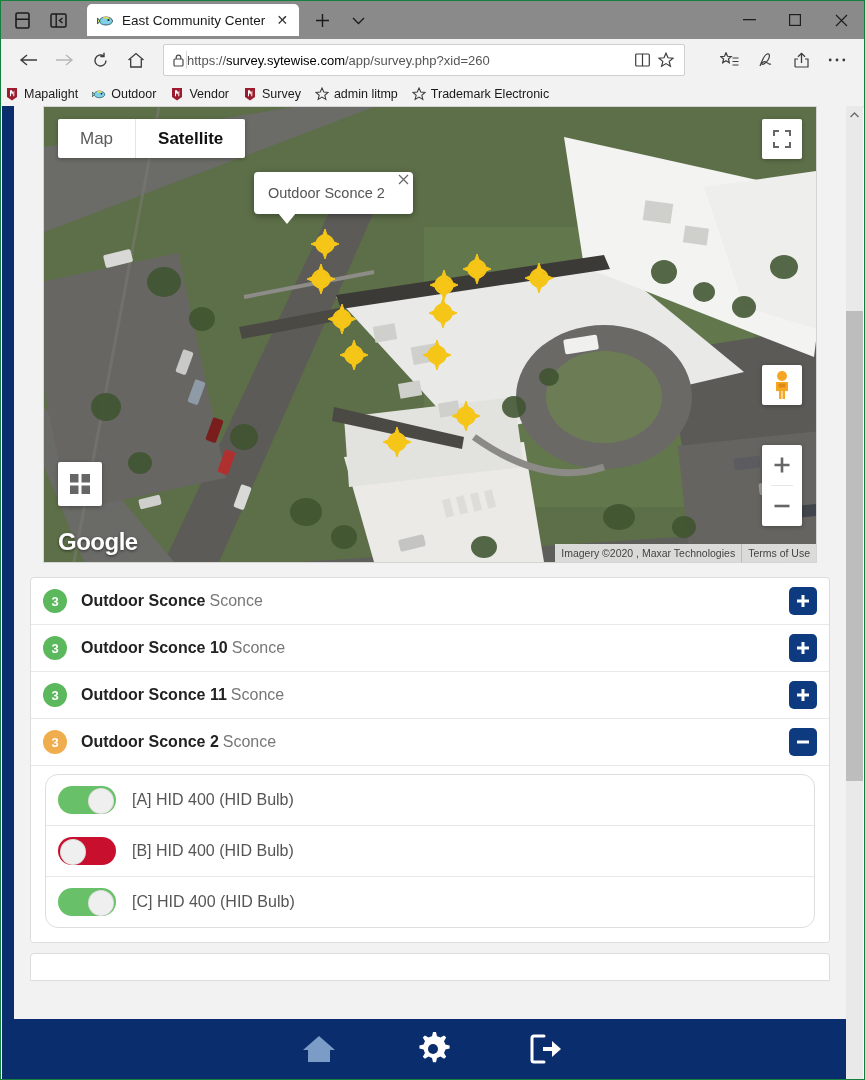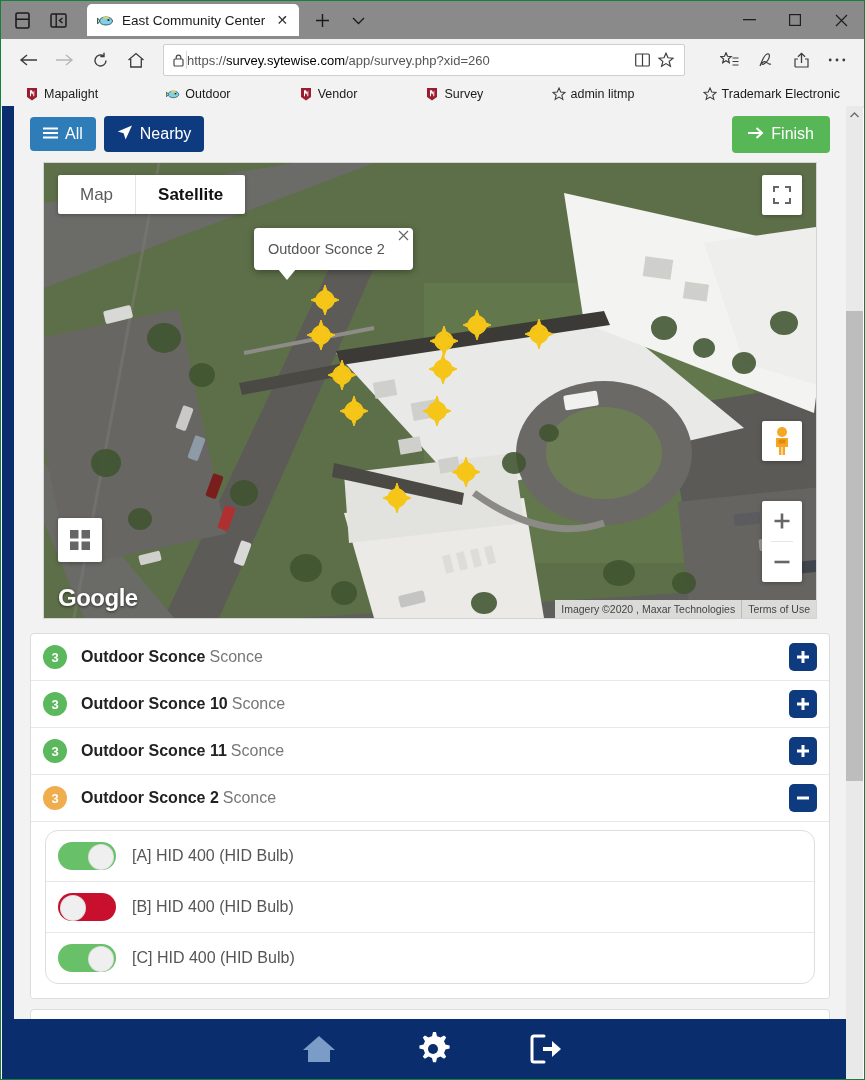--- a/index.html
+++ b/index.html
@@ -37,21 +37,21 @@
   }
   .lock{width:16px;display:flex;align-items:center;justify-content:center;color:#4a4a4a;}
   .urlsep{width:1px;height:18px;background:#d8d8d8;}
   .urltext{flex:1;font-size:13px;color:#222;white-space:nowrap;overflow:hidden;}
   .urltext .host{color:#000;}
   .urltext .path{color:#555;}
   .ubtn{width:24px;display:flex;align-items:center;justify-content:center;color:#3c3c3c;}
   .navright{display:flex;align-items:center;gap:2px;margin-left:auto;}
 
   
-  .bookmarks{height:26px;background:#f2f2f2;display:flex;align-items:center;padding:0 24px;gap:14px;border-bottom:1px solid #dcdcdc;justify-content:space-between;}
+  .bookmarks{height:26px;background:#f2f2f2;display:flex;align-items:center;padding:0 4px;gap:14px;border-bottom:1px solid #dcdcdc;}
   .bm{display:flex;align-items:center;gap:5px;font-size:12.5px;color:#1a1a1a;white-space:nowrap;}
   .bm-ico{width:14px;height:14px;flex:0 0 auto;}
 
   
   .page{position:absolute;left:1px;top:105px;width:861px;height:973px;background:#0a2d6e;overflow:hidden;}
   .content{position:absolute;left:12px;top:0;width:832px;height:920px;background:#f2f2f2;overflow:hidden;}
 
   .toolbar{height:56px;display:flex;align-items:center;padding:0 16px;}
   .btn{
     border:none;border-radius:4px;color:#fff;font-size:16px;
@@ -315,46 +315,20 @@
             <path d="M8 1.2 L10 5.8 L15 6.2 L11.2 9.4 L12.4 14.2 L8 11.6 L3.6 14.2 L4.8 9.4 L1 6.2 L6 5.8 Z" fill="none" stroke="#3c3c3c" stroke-width="1.2"></path>
           </svg>
       </span>
       <span>Trademark Electronic</span>
     </div>
   </div>
 
   <div class="page">
     <div class="content">
 
-      <div class="toolbar">
-        <button class="btn all">
-          <span>
-            <svg width="15" height="12" viewBox="0 0 15 12">
-                <path d="M0 1.5 H15 M0 6 H15 M0 10.5 H15" stroke="#fff" stroke-width="1.8"></path>
-              </svg>
-          </span>
-          <span>All</span>
-        </button>
-        <button class="btn nearby">
-          <span>
-            <svg width="16" height="15" viewBox="0 0 16 15">
-                <path d="M15 0.6 L0.8 6.6 L6.6 8.3 L8.6 14.4 Z" fill="#fff"></path>
-              </svg>
-          </span>
-          <span>Nearby</span>
-        </button>
-        <button class="btn finish">
-          <span>
-            <svg width="16" height="14" viewBox="0 0 16 14">
-                <path d="M0 7 H13 M8.5 2 L14 7 L8.5 12" fill="none" stroke="#fff" stroke-width="2"></path>
-              </svg>
-          </span>
-          <span>Finish</span>
-        </button>
-      </div>
 
       <div class="mapwrap">
         <svg class="mapimg" width="800" height="455" viewBox="0 0 800 455" preserveAspectRatio="none">
           <defs>
             <linearGradient id="gr1" x1="0" y1="0" x2="1" y2="1">
               <stop offset="0%" stop-color="#6f7f5c"></stop>
                 <stop offset="100%" stop-color="#56663f"></stop>
             </linearGradient>
           </defs>
           <rect width="800" height="455" fill="url(#gr1)"></rect>

